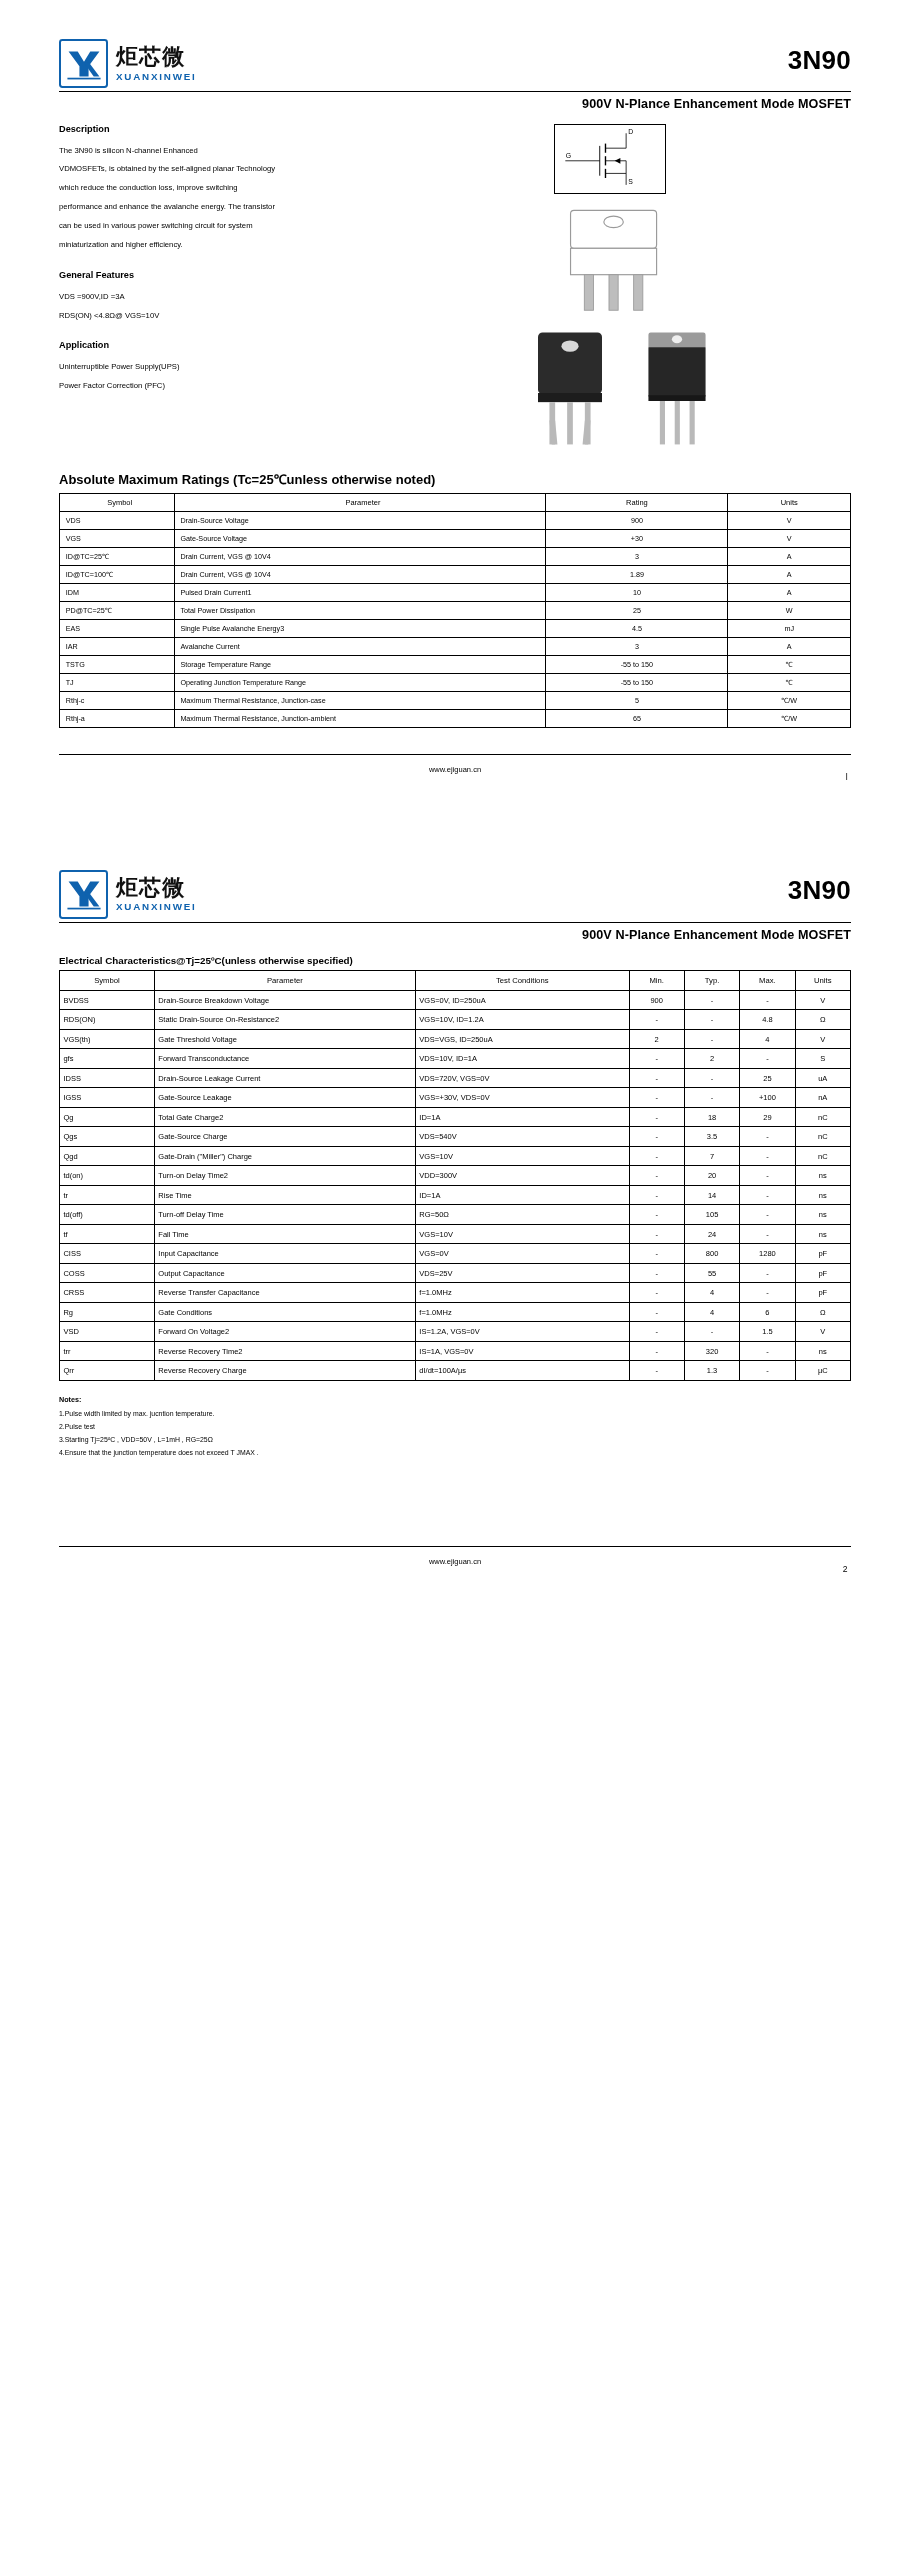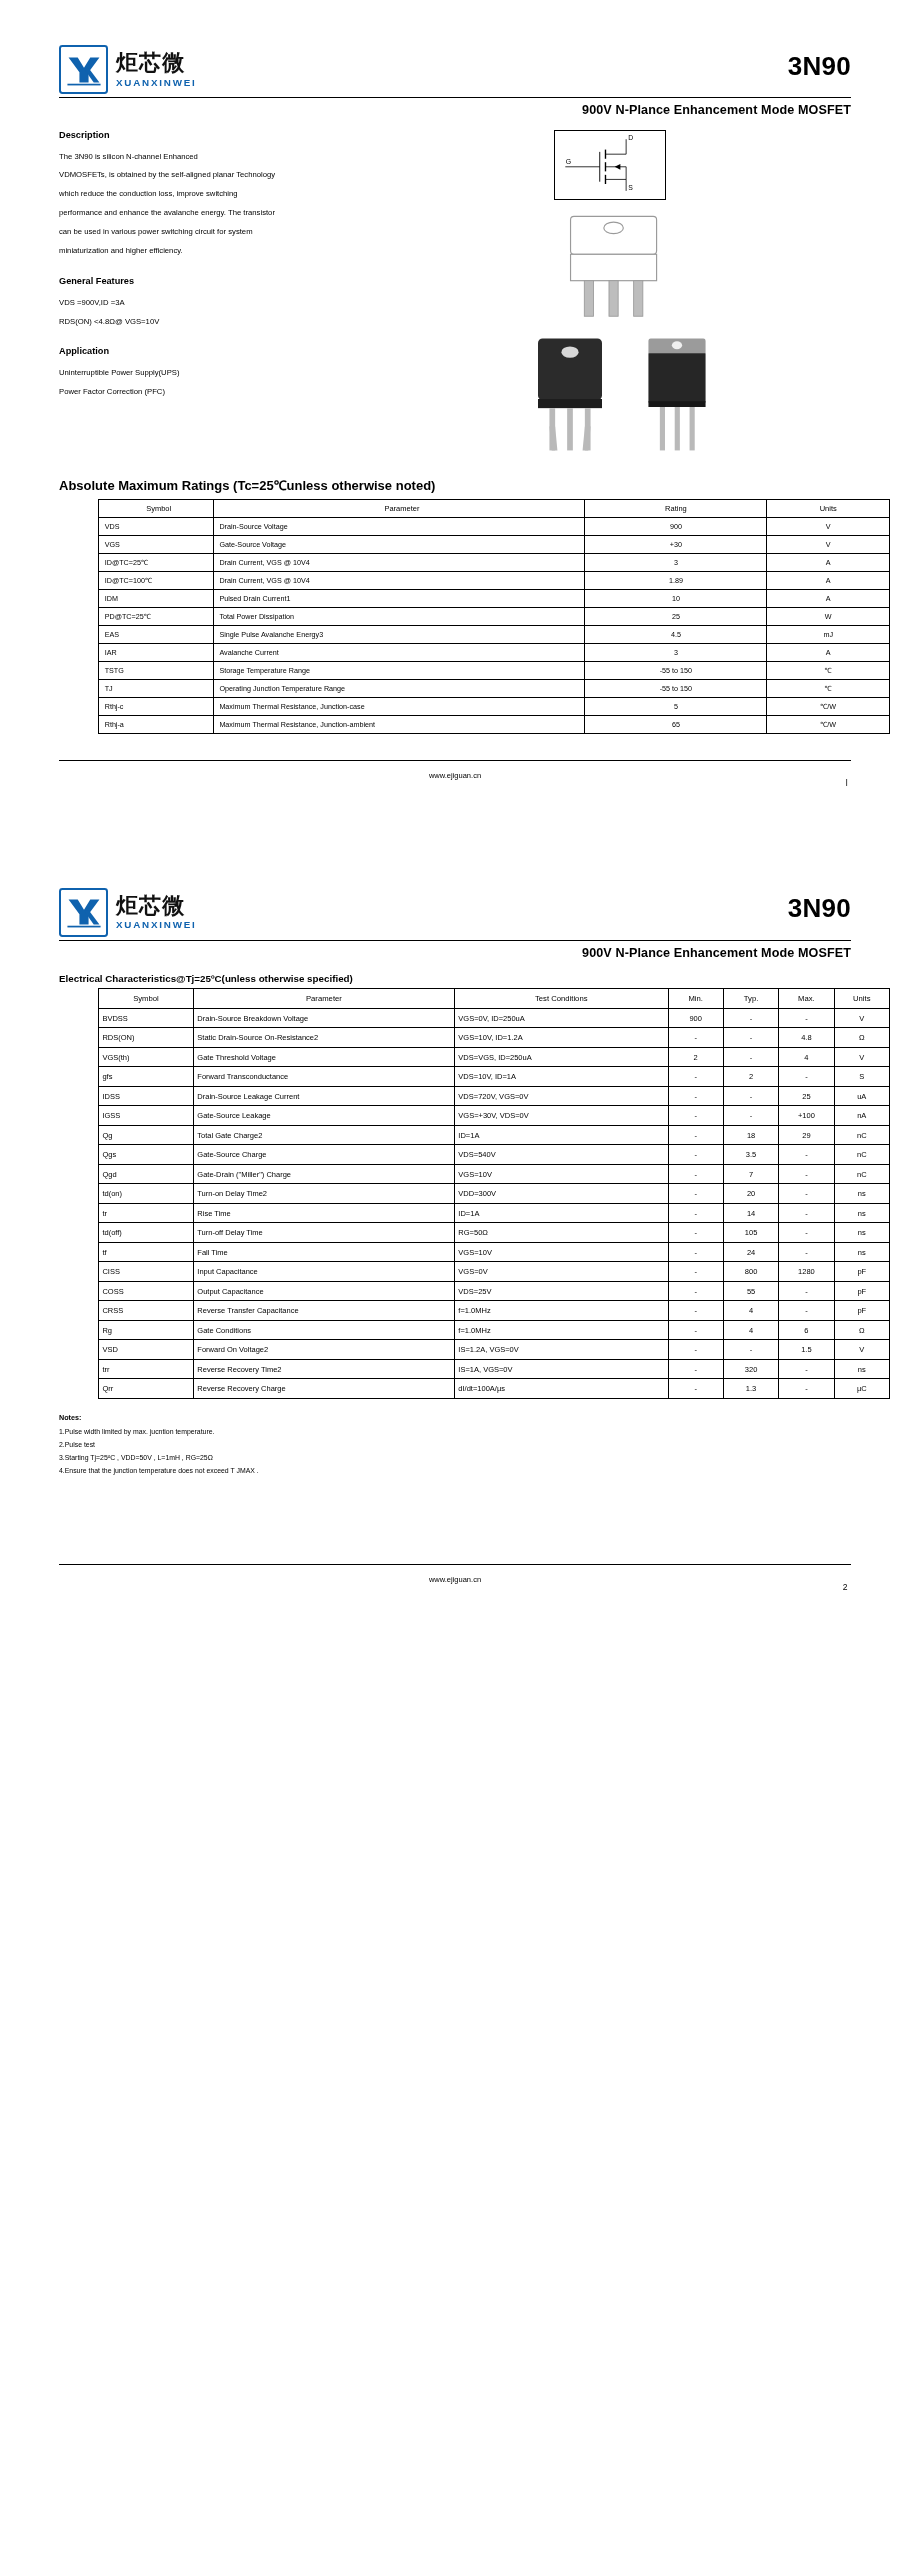--- a/index.html
+++ b/index.html
@@ -1,18 +1,18 @@
 <!DOCTYPE html>
 <html style="font-size:9.2px"><head>
 <meta charset="utf-8">
 <style>
   html,body{margin:0;padding:0;background:#fff;}
   body{font-family:"Liberation Sans", sans-serif; color:#000;}
   .page{width:910px;margin:0 auto;position:relative;}
-  .sheet{width:910px;padding:12px;box-sizing:border-box;}
+  .sheet{width:910px;padding:6px;box-sizing:border-box;}
   .inner{width:792px;margin:0 auto;position:relative;}
 
   
   .hdr{display:flex;align-items:flex-start;justify-content:space-between;padding-top:33px;}
   .logo-wrap{display:flex;align-items:center;}
   .logo-mark{width:49px;height:49px;border:2.9px solid #0f62ae;border-radius:3.4px;display:flex;align-items:center;justify-content:center;box-sizing:border-box;}
   .logo-mark svg{display:block;}
   .logo-txt{margin-left:8px;}
   .logo-cn{font-family:"DejaVu Sans", sans-serif;font-size:22px;font-weight:bold;color:#111;letter-spacing:1.1px;line-height:1.05;}
   .logo-en{font-size:9.8px;letter-spacing:1.8px;color:#0f62ae;font-weight:bold;margin-top:2.3px;}
@@ -31,21 +31,21 @@
   
   .symbox{width:110px;height:68px;border:0.6px solid #000;margin-left:36px;position:relative;background:#fff;}
   .symbox .lbl{position:absolute;font-size:6.9px;}
 
   
   .pkg-row{display:flex;justify-content:flex-start;margin-top:10.3px;margin-left:11.5px;}
   .pkg{position:relative;}
 
   
   .tbl-title{font-size:13px;font-weight:bold;margin:0 0 4.6px 0;}
-  table{border-collapse:collapse;width:100%;font-size:7.5px;margin-left:39px;}
+  table{border-collapse:collapse;width:100%;font-size:7.5px;}
   table.amr th, table.amr td{border:0.6px solid #000;padding:0;height:17px;}
   table th{font-weight:normal;}
   .amr th{background:#fff;text-align:center;font-size:7.5px;}
   .amr td{font-size:7.2px;}
   .c-sym{width:14.5%;padding-left:5.7px !important;}
   .c-par{width:47%;padding-left:5.7px !important;}
   .c-rat{width:23%;text-align:center;}
   .c-uni{width:15.5%;text-align:center;}
 
   

